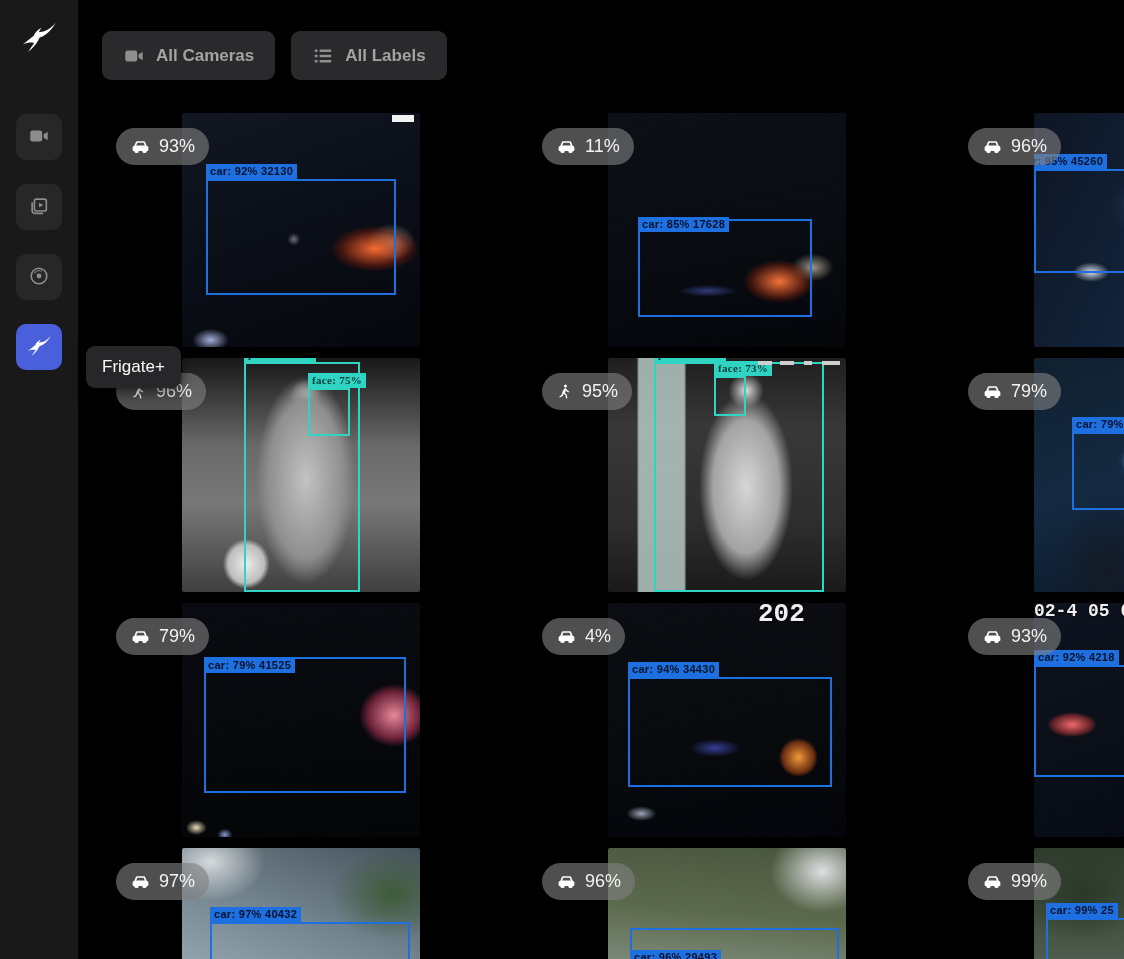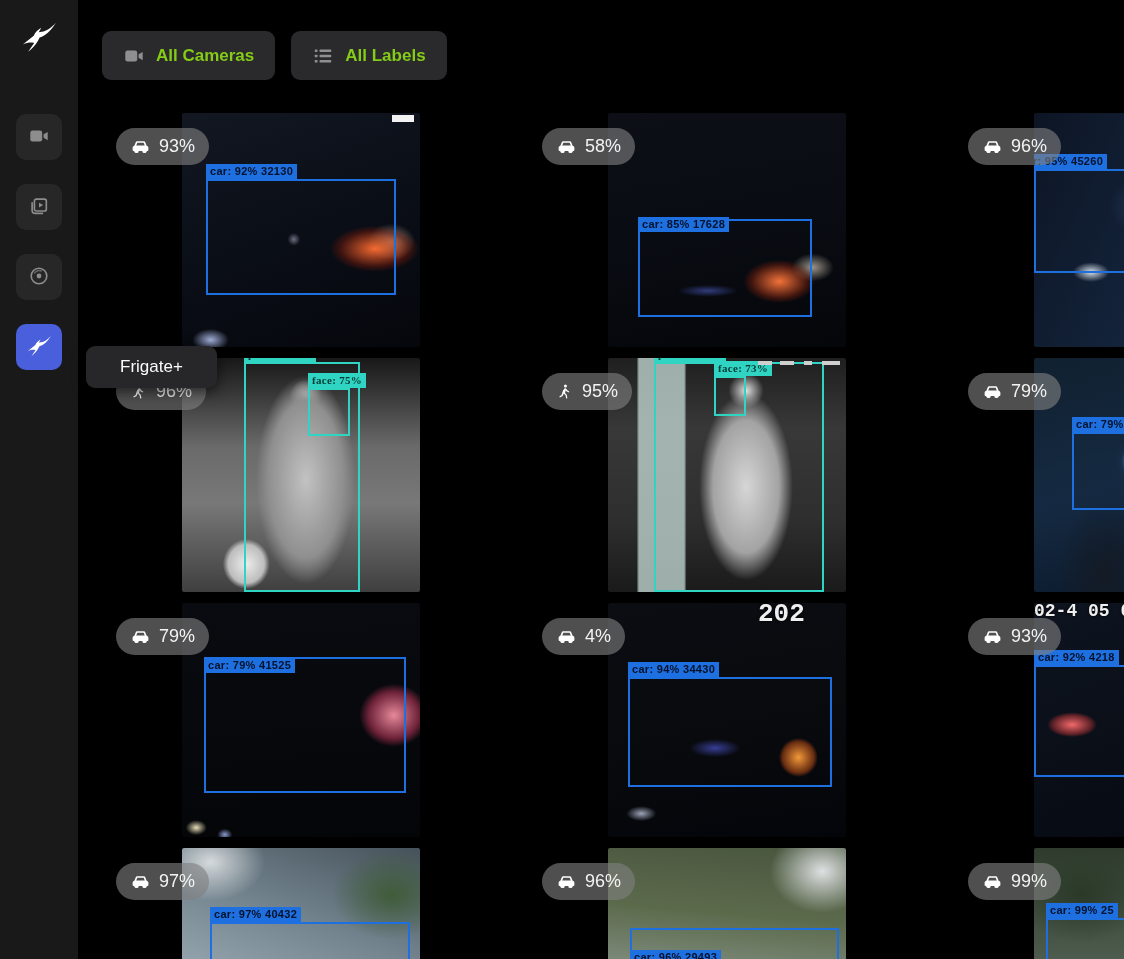--- a/index.html
+++ b/index.html
@@ -10,26 +10,26 @@
   .sidebar{position:absolute;left:0;top:0;width:78px;height:959px;background:#191919;
            display:flex;flex-direction:column;align-items:center;z-index:5;}
   .logo{margin-top:14px;width:46px;height:50px;color:#fff;display:flex;align-items:center;justify-content:center;}
   .nav{display:flex;flex-direction:column;gap:24px;margin-top:50px;}
   .navbtn{width:46px;height:46px;border:none;border-radius:10px;background:#272727;color:#8d8d8d;
           display:flex;align-items:center;justify-content:center;cursor:pointer;padding:0;}
   .navbtn.active{background:#4a5fdc;color:#fff;}
 
   
   .tooltip{position:absolute;left:86px;top:346px;z-index:20;background:#27272a;color:#fafafa;
-           font-size:17px;padding:11px 34px;border-radius:9px;box-shadow:0 4px 14px rgba(0,0,0,.6);}
+           font-size:17px;padding:11px 16px;border-radius:9px;box-shadow:0 4px 14px rgba(0,0,0,.6);}
 
   
   .toolbar{position:absolute;left:102px;top:31px;display:flex;gap:16px;z-index:4;}
   .tbtn{display:flex;align-items:center;gap:11px;height:49px;padding:0 21px;border:none;border-radius:9px;
-        background:#2a2a2d;color:#84cc16;font-family:"Liberation Sans",sans-serif;
+        background:#2a2a2d;color:#a3a3a3;font-family:"Liberation Sans",sans-serif;
         font-size:17px;font-weight:700;cursor:pointer;}
   .tbtn .tico{color:#8f8f8f;display:flex;align-items:center;}
 
   
   .grid{position:absolute;left:182px;top:113px;display:grid;
         grid-template-columns:repeat(3,238px);grid-auto-rows:234px;column-gap:188px;row-gap:11px;}
   .tile{position:relative;cursor:pointer;}
   .thumb{position:absolute;inset:0;overflow:hidden;border-radius:2px;}
   .badge{position:absolute;left:-66px;top:15px;z-index:2;height:37px;display:flex;align-items:center;gap:8px;
          padding:0 14px;border-radius:19px;background:rgba(128,128,128,.62);
@@ -197,21 +197,21 @@
           <div class="chip blue" style="left: 30px; top: 104px;">car: 85% 17628</div>
         </div>
         <div class="badge">
           <span class="bico">
             <svg viewBox="0 0 24 24" width="21" height="21" fill="currentColor">
               <path d="M5 11.2l1.6-4.1A1.6 1.6 0 0 1 8.1 6h7.8a1.6 1.6 0 0 1 1.5 1.1L19 11.2c1.1.2 2 1.1 2 2.3V16a1 1 0 0 1-1 1h-1a2.5 2.5 0 0 1-5 0h-4a2.5 2.5 0 0 1-5 0H4a1 1 0 0 1-1-1v-2.5c0-1.2.9-2.1 2-2.3zm2.1-.4h9.8L15.6 7.7H8.4z"></path>
               <circle cx="6.5" cy="17" r="1.5"></circle>
               <circle cx="17.5" cy="17" r="1.5"></circle>
             </svg>
           </span>
-          <span>58%</span>
+          <span>11%</span>
         </div>
       </div>
       <div class="tile">
         <div class="thumb bg-n3">
           <div class="bbox blue" style="left: 0px; top: 56px; width: 94px; height: 100px;"></div>
           <div class="chip blue" style="left: -18px; top: 41px;">car: 95% 45260</div>
         </div>
         <div class="badge">
           <span class="bico">
             <svg viewBox="0 0 24 24" width="21" height="21" fill="currentColor">

